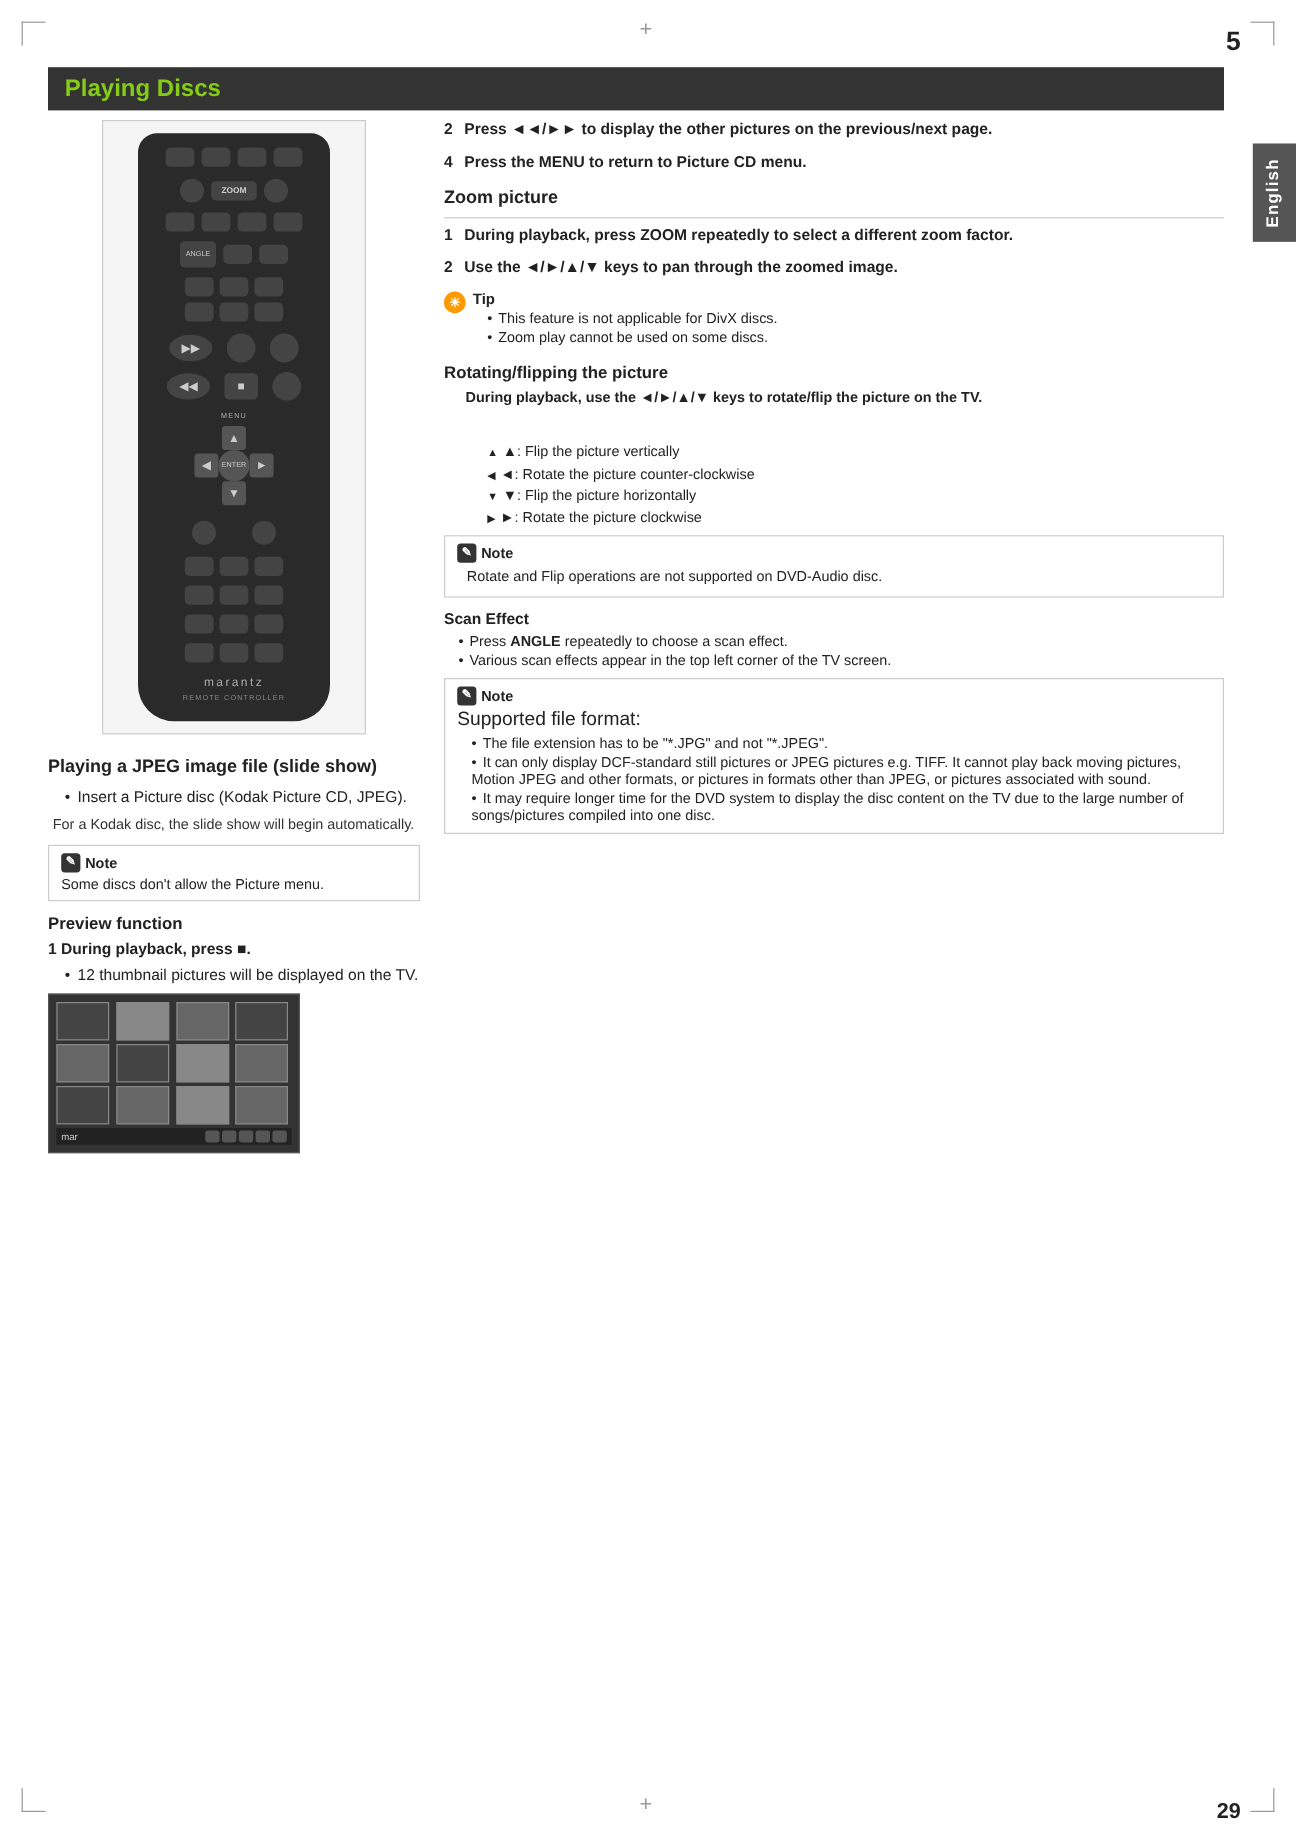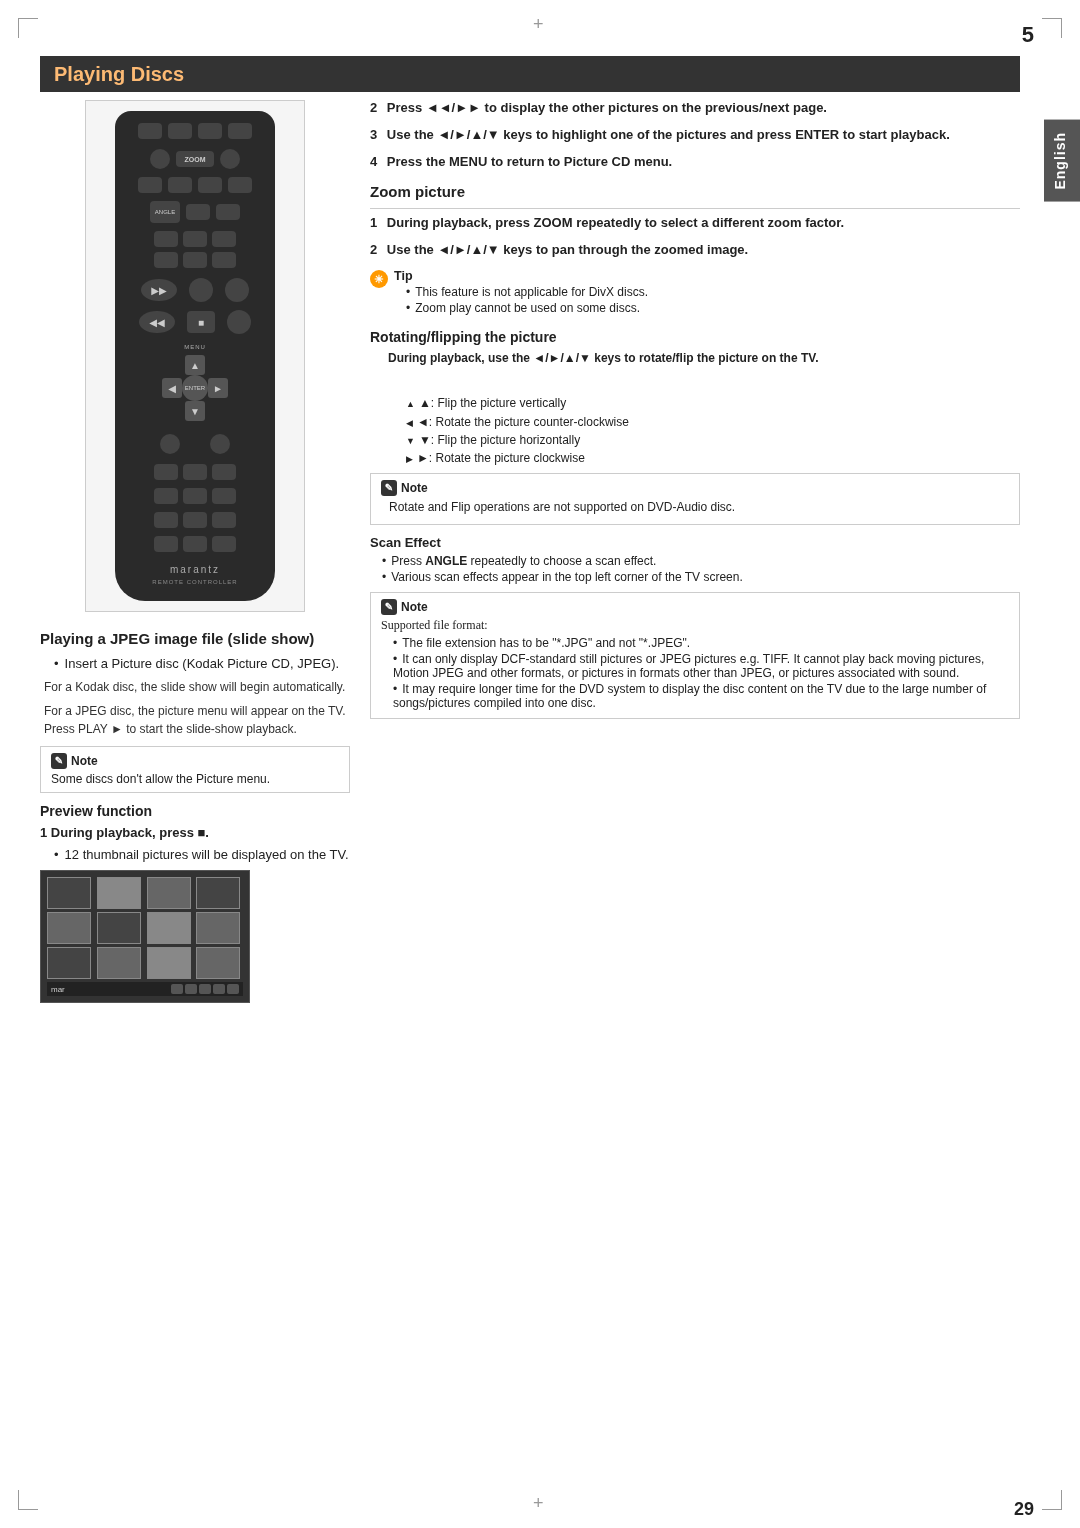--- a/index.html
+++ b/index.html
@@ -95,21 +95,21 @@
       top: 56px;
       left: 40px;
       right: 60px;
       height: 36px;
       background: #333;
       display: flex;
       align-items: center;
       padding-left: 14px;
     }
     .header-bar-title {
-      color: #fdba74;
+      color: #84cc16;
       font-size: 20px;
       font-weight: bold;
     }
 
     
     .content-area {
       position: absolute;
       top: 100px;
       left: 40px;
       right: 60px;
@@ -712,21 +712,20 @@
         </div>
 
         <div class="remote-brand">marantz</div>
         <div class="remote-brand-sub">REMOTE CONTROLLER</div>
       </div>
     </div>
 
     <div class="left-section-title">Playing a JPEG image file (slide show)</div>
     <div class="bullet-item">Insert a Picture disc (Kodak Picture CD, JPEG).</div>
     <div class="sub-text">For a Kodak disc, the slide show will begin automatically.</div>
-    <div class="sub-text">For a JPEG disc, the picture menu will appear on the TV. Press PLAY ► to start the slide-show playback.</div>
 
     <div class="note-box">
       <div class="note-title">
         <span class="note-icon">✎</span>
         <span>Note</span>
       </div>
       <div>Some discs don't allow the Picture menu.</div>
     </div>
 
     <div class="preview-section">
@@ -770,24 +769,20 @@
     </div>
   </div>
 
   <div class="right-col">
 
     <div class="step-block">
       <span class="step-number">2</span>
       <span class="step-bold">Press ◄◄/►► to display the other pictures on the previous/next page.</span>
     </div>
 
-    <div class="step-block">
-      <span class="step-number">3</span>
-      <span class="step-bold">Use the ◄/►/▲/▼ keys to highlight one of the pictures and press ENTER to start playback.</span>
-    </div>
 
     <div class="step-block">
       <span class="step-number">4</span>
       <span class="step-bold">Press the MENU to return to Picture CD menu.</span>
     </div>
 
     <div class="section-heading">Zoom picture</div>
 
     <div class="step-block">
       <span class="step-number">1</span>
@@ -829,21 +824,21 @@
 
     <div class="scan-effect-title">Scan Effect</div>
     <div class="tip-bullet">Press <strong>ANGLE</strong> repeatedly to choose a scan effect.</div>
     <div class="tip-bullet">Various scan effects appear in the top left corner of the TV screen.</div>
 
     <div class="note-box" style="margin-top:8px;">
       <div class="note-title">
         <span class="note-icon">✎</span>
         <span>Note</span>
       </div>
-      <div style="font-size:12px;margin-bottom:3px;font-family:Liberation Serif, serif;">Supported file format:</div>
+      <div style="font-size:16px;margin-bottom:3px;">Supported file format:</div>
       <div class="tip-bullet">The file extension has to be "*.JPG" and not "*.JPEG".</div>
       <div class="tip-bullet">It can only display DCF-standard still pictures or JPEG pictures e.g. TIFF. It cannot play back moving pictures, Motion JPEG and other formats, or pictures in formats other than JPEG, or pictures associated with sound.</div>
       <div class="tip-bullet">It may require longer time for the DVD system to display the disc content on the TV due to the large number of songs/pictures compiled into one disc.</div>
     </div>
 
   </div>
 </div>
 
 <div class="page-number-bottom">29</div>
 

